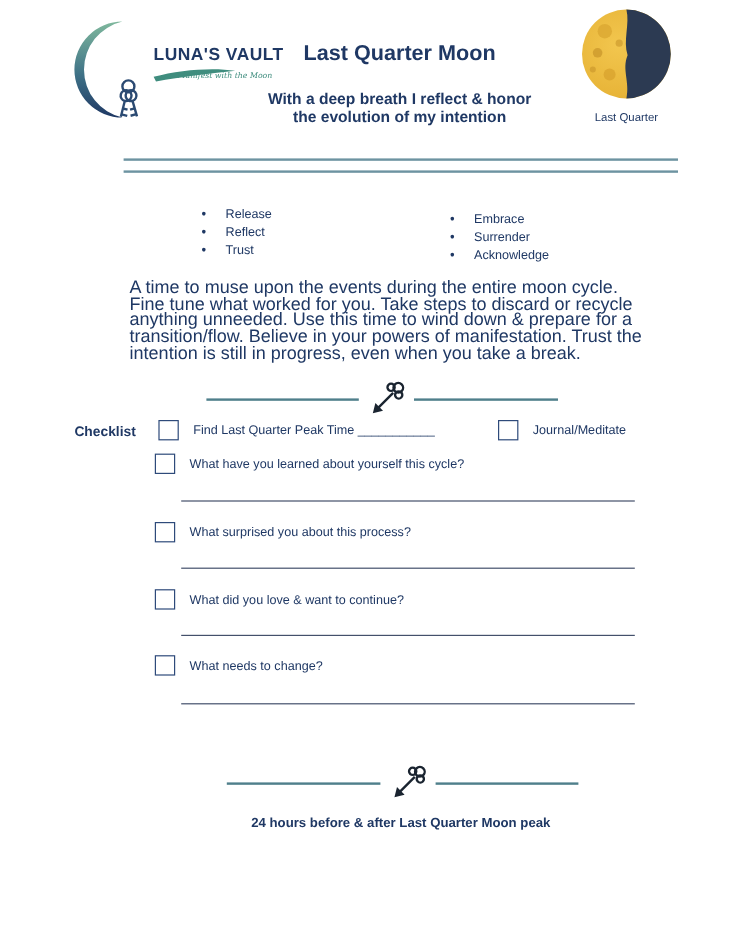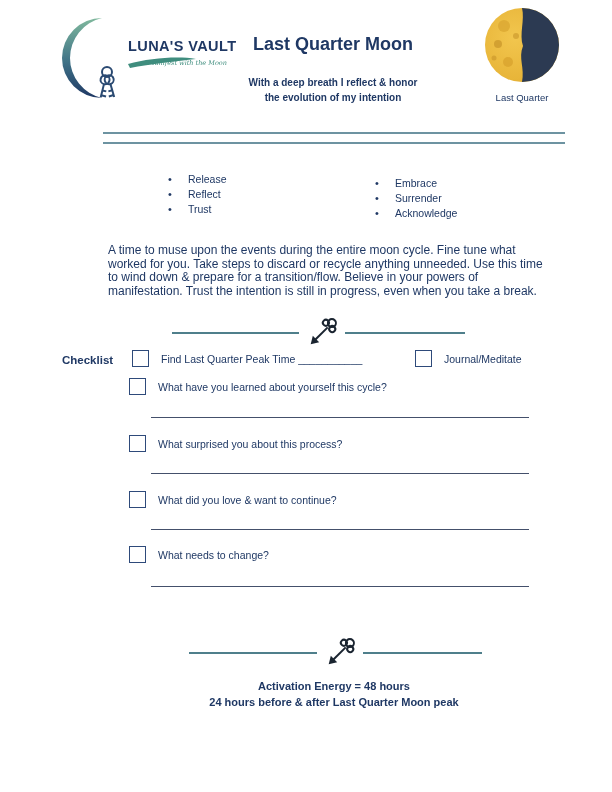--- a/index.html
+++ b/index.html
@@ -8,35 +8,35 @@
   .page {
     position:relative; width:556px; height:792px; margin:0 auto;
     background:#ffffff; overflow:hidden; color:#1f3864;
   }
   
   .logo { position:absolute; left:22px; top:12px; width:170px; height:92px; }
   .logo-text { position:absolute; left:78px; top:26px; font-weight:bold; font-size:14.5px; letter-spacing:0.4px; color:#1f3864; white-space:nowrap; }
   .logo-tagline { position:absolute; left:98px; top:47px; font-size:6.5px; font-style:italic; color:#3f8d7e; font-family:"DejaVu Serif", serif; white-space:nowrap; }
   .title-block { position:absolute; left:160px; top:34px; width:290px; text-align:center; }
   .page-title { font-size:18px; font-weight:bold; color:#1f3864; }
-  .subtitle { margin-top:20px; font-size:10px; font-weight:bold; line-height:15px; color:#1f3864; }
+  .subtitle { margin-top:20px; font-size:13px; font-weight:bold; line-height:15px; color:#1f3864; }
   .moon-block { position:absolute; right:12px; top:6px; width:100px; text-align:center; }
   .moon-caption { margin-top:4px; font-size:9.5px; color:#1f3864; }
   
   .double-rule { position:absolute; left:75px; top:132px; width:462px; }
   .double-rule .r1 { height:2px; background:#6d93a1; }
   .double-rule .r2 { height:2px; background:#6d93a1; margin-top:8px; }
   
   .bullets-left { position:absolute; left:138px; top:172px; }
   .bullets-right { position:absolute; left:345px; top:176px; }
   .bullet-list { list-style:none; }
   .bullet-list li { position:relative; padding-left:22px; font-size:10.5px; line-height:15px; color:#1f3864; }
   .bullet-list li::before { content:"•"; position:absolute; left:2px; top:0; font-size:11px; color:#1f3864; }
   
-  .intro { position:absolute; left:80px; top:244px; width:438px; font-size:12px; line-height:13.7px; color:#1f3864; }
+  .intro { position:absolute; left:80px; top:233px; width:438px; font-size:15px; line-height:13.7px; color:#1f3864; }
   
   .key-divider { position:absolute; display:flex; align-items:center; }
   .key-divider .seg { height:2px; background:#4f7f8b; }
   .kd1 { left:144px; top:316px; width:294px; }
   .kd1 .seg-l { width:127px; } .kd1 .seg-r { width:120px; }
   .kd2 { left:161px; top:636px; width:294px; }
   .kd2 .seg-l { width:128px; } .kd2 .seg-r { width:119px; }
   .key-glyph { width:44px; height:34px; margin:0 1px; flex:0 0 auto; }
   
   .checklist-label { position:absolute; left:34px; top:354px; font-size:11.5px; font-weight:bold; color:#1f3864; }
@@ -194,17 +194,16 @@
         <circle cx="17.5" cy="7" r="3"></circle>
         <circle cx="26.5" cy="7" r="3"></circle>
         <line x1="22" y1="9" x2="22" y2="27"></line>
         <polygon points="22,33 17.5,25.5 26.5,25.5" fill="#1a2430" stroke="none"></polygon>
       </g>
     </svg>
     <div class="seg seg-r"></div>
   </div>
 
   <div class="footer-note">
-    <div>Activation Energy = 48 hours</div>
     <div>24 hours before &amp; after Last Quarter Moon peak</div>
   </div>
 
 </div>
 
 </body></html>

